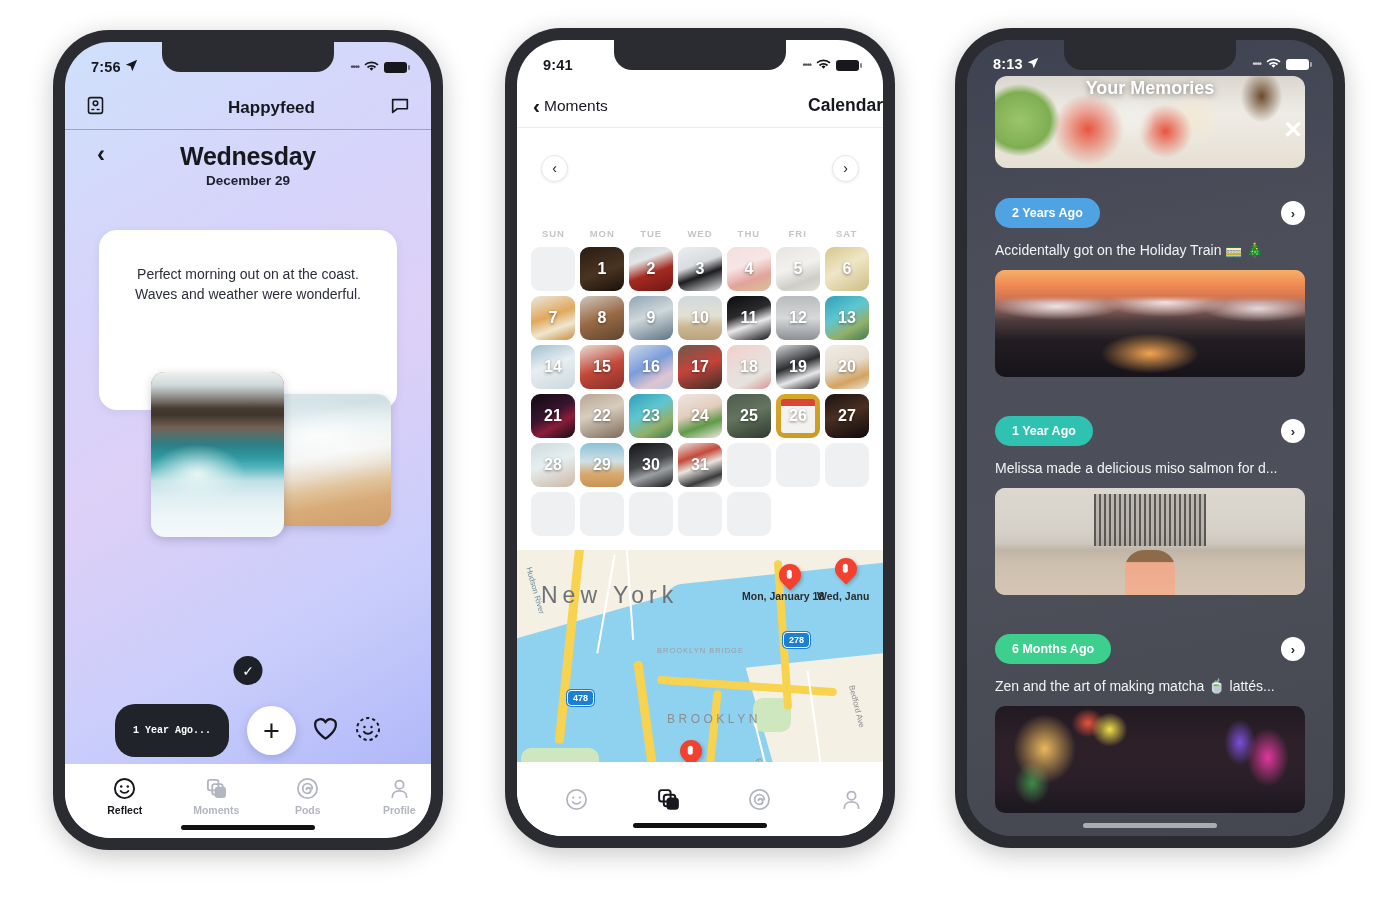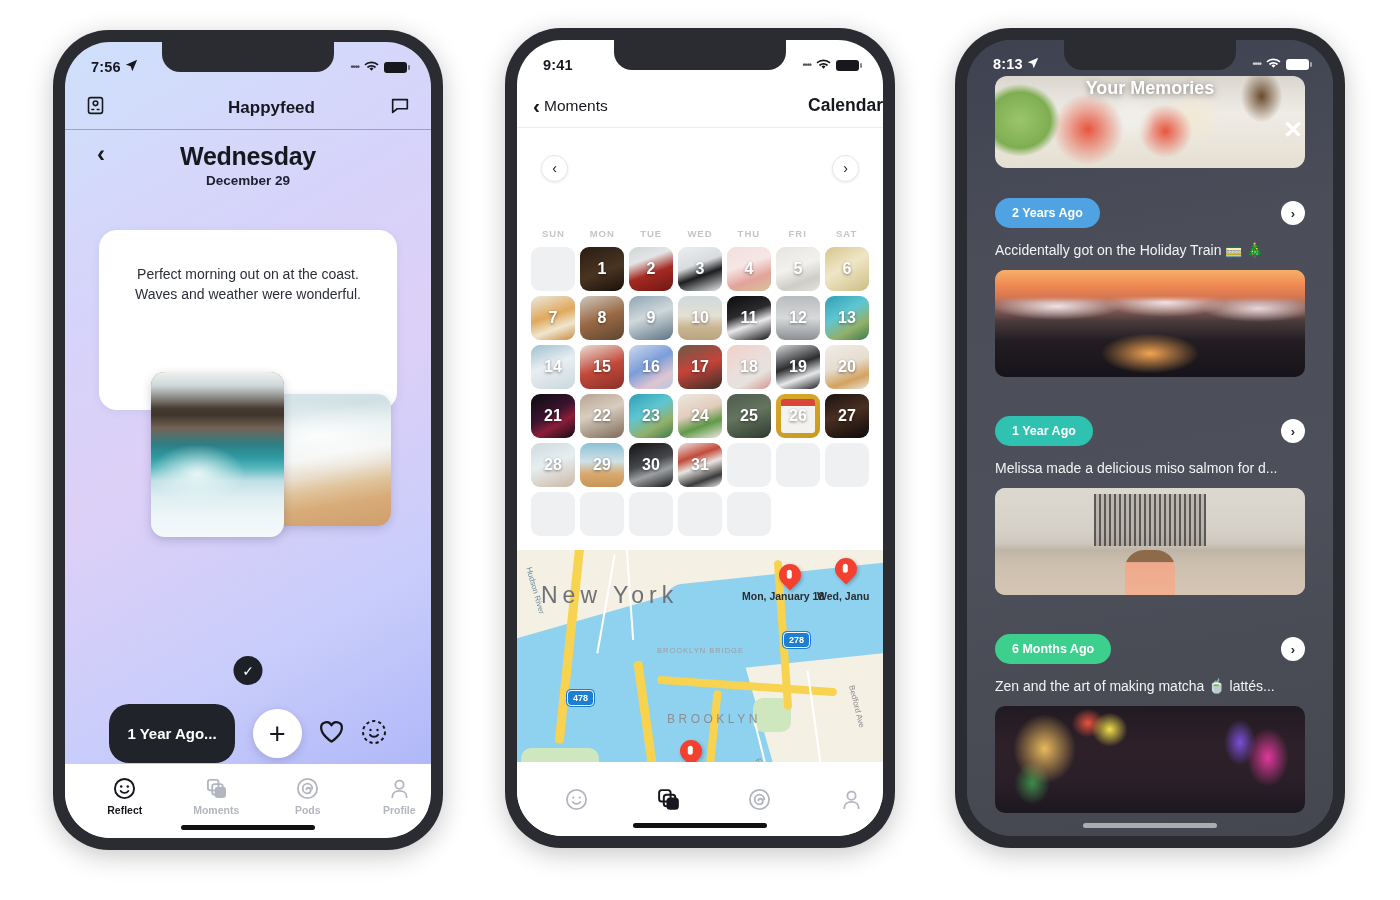--- a/index.html
+++ b/index.html
@@ -126,22 +126,22 @@
     position: absolute; left: 50%; transform: translateX(-50%);
     top: 614px; width: 29px; height: 29px; border-radius: 50%;
     background: #1e2027; color: #fff; display: flex;
     align-items: center; justify-content: center; font-size: 14px;
   }
   .action-row {
     position: absolute; left: 0; right: 0; top: 662px;
     display: flex; align-items: center; justify-content: center; gap: 16px;
   }
   .pill-ago {
-    background: #21232a; color: #fff; font-size: 15px; font-weight: bold;
-    border-radius: 20px; padding: 21px 18px; margin-right: 2px;
+    background: #21232a; color: #fff; font-size: 10px; font-weight: bold;
+    border-radius: 20px; padding: 21px 18px; margin-right: 2px; font-family: Liberation Mono, monospace;
   }
   .fab {
     width: 49px; height: 49px; border-radius: 50%; background: #fff;
     display: flex; align-items: center; justify-content: center;
     font-size: 29px; font-weight: 300; color: #16181d; line-height: 0;
     box-shadow: 0 3px 10px rgba(50,50,100,.2);
   }
   .ic-heart, .ic-face { color: #16181d; }
   .tabbar {
     position: absolute; left: 0; right: 0; bottom: 0; height: 74px;

